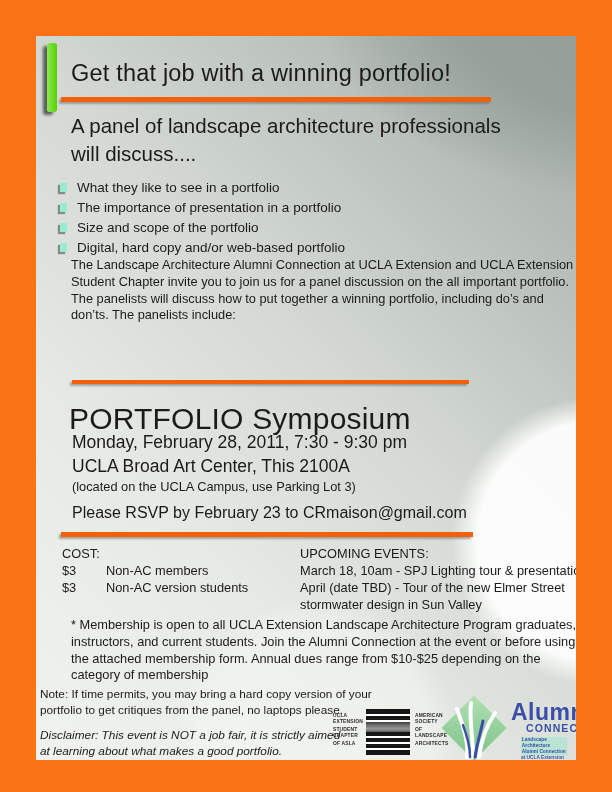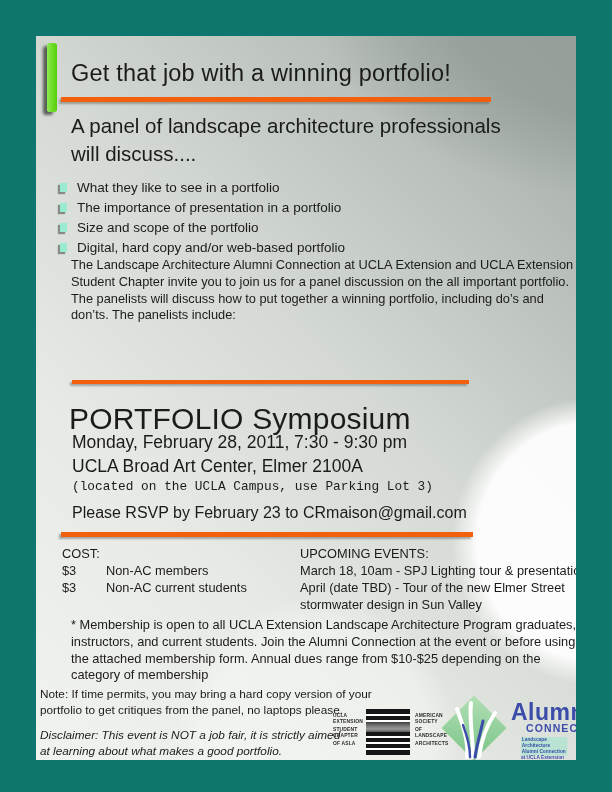--- a/index.html
+++ b/index.html
@@ -1,17 +1,17 @@
 <!DOCTYPE html>
 <html><head>
 <meta charset="utf-8">
 <style>
   html,body{margin:0;padding:0;background:#ffffff;}
   body{font-family:"Liberation Sans", sans-serif; color:#1b1b1b; -webkit-font-smoothing:antialiased;}
-  .page{position:relative;width:612px;height:792px;background:#0f766e;overflow:hidden;}
+  .page{position:relative;width:612px;height:792px;background:#f97316;overflow:hidden;}
 
   
   .card{
     position:absolute;left:36px;top:36px;width:540px;height:724px;overflow:hidden;
     background:
       radial-gradient(circle 185px at 560px 505px, rgba(255,255,255,0.92) 64%, rgba(255,255,255,0) 78%),
       radial-gradient(circle 190px at 280px 705px, rgba(248,250,246,0.45) 60%, rgba(248,250,246,0) 75%),
       radial-gradient(ellipse 470px 300px at 600px -40px, rgba(140,150,144,0.65) 40%, rgba(140,150,144,0) 68%),
       linear-gradient(45deg, #f1f3ef 0%, #e6e9e4 30%, #d4d9d3 55%, #b3bab4 85%, #a5ada8 100%);
   }
@@ -39,21 +39,21 @@
   .btxt{font-size:13.5px;}
 
   .intro{left:35px;top:221px;width:507px;font-size:12.8px;line-height:16.8px;}
   .panelists{left:43px;top:293px;font-size:12.8px;line-height:16.2px;}
   .panelists div{white-space:nowrap;}
 
   
   .event-title{left:33px;top:366px;font-size:30px;letter-spacing:0.2px;}
   .event-date{left:36px;top:396px;font-size:17.5px;}
   .event-venue{left:36px;top:420px;font-size:17.5px;}
-  .event-note{left:36px;top:443px;font-size:12.8px;font-family:Liberation Mono, monospace;}
+  .event-note{left:36px;top:443px;font-size:12.8px;}
   .rsvp{left:36px;top:468px;font-size:16px;text-align:right;}
 
   
   .cost{left:26px;top:509px;font-size:12.8px;line-height:17px;}
   .cost .crow{display:flex;}
   .cost .price{width:44px;flex:0 0 auto;}
   .upcoming{left:264px;top:509px;font-size:12.8px;line-height:17px;}
   .upcoming div{white-space:nowrap;}
 
   .membership{left:35px;top:581px;width:507px;font-size:12.8px;line-height:16.8px;}
@@ -118,35 +118,35 @@
       </div>
     </div>
 
     <div class="abs intro">The Landscape Architecture Alumni Connection at UCLA Extension and UCLA Extension Student Chapter invite you to join us for a panel discussion on the all important portfolio.  The panelists will discuss how to put together a winning portfolio, including do’s and don’ts.  The panelists include:</div>
 
 
     <div class="abs rule rule2"></div>
 
     <div class="abs event-title">PORTFOLIO Symposium</div>
     <div class="abs event-date">Monday, February 28, 2011, 7:30 - 9:30 pm</div>
-    <div class="abs event-venue">UCLA Broad Art Center, Elmer 2100A</div>
+    <div class="abs event-venue">UCLA Broad Art Center, This 2100A</div>
     <div class="abs event-note">(located on the UCLA Campus, use Parking Lot 3)</div>
     <div class="abs rsvp">Please RSVP by February 23 to CRmaison@gmail.com</div>
 
     <div class="abs rule rule3"></div>
 
     <div class="abs cost">
       <div>COST:</div>
       <div class="crow">
         <span class="price">$3</span>
         <span>Non-AC members</span>
       </div>
       <div class="crow">
         <span class="price">$3</span>
-        <span>Non-AC current students</span>
+        <span>Non-AC version students</span>
       </div>
     </div>
 
     <div class="abs upcoming">
       <div>UPCOMING EVENTS:</div>
       <div>March 18, 10am - SPJ Lighting tour &amp; presentation</div>
       <div>April (date TBD) - Tour of the new Elmer Street</div>
       <div>stormwater design in Sun Valley</div>
     </div>
 

